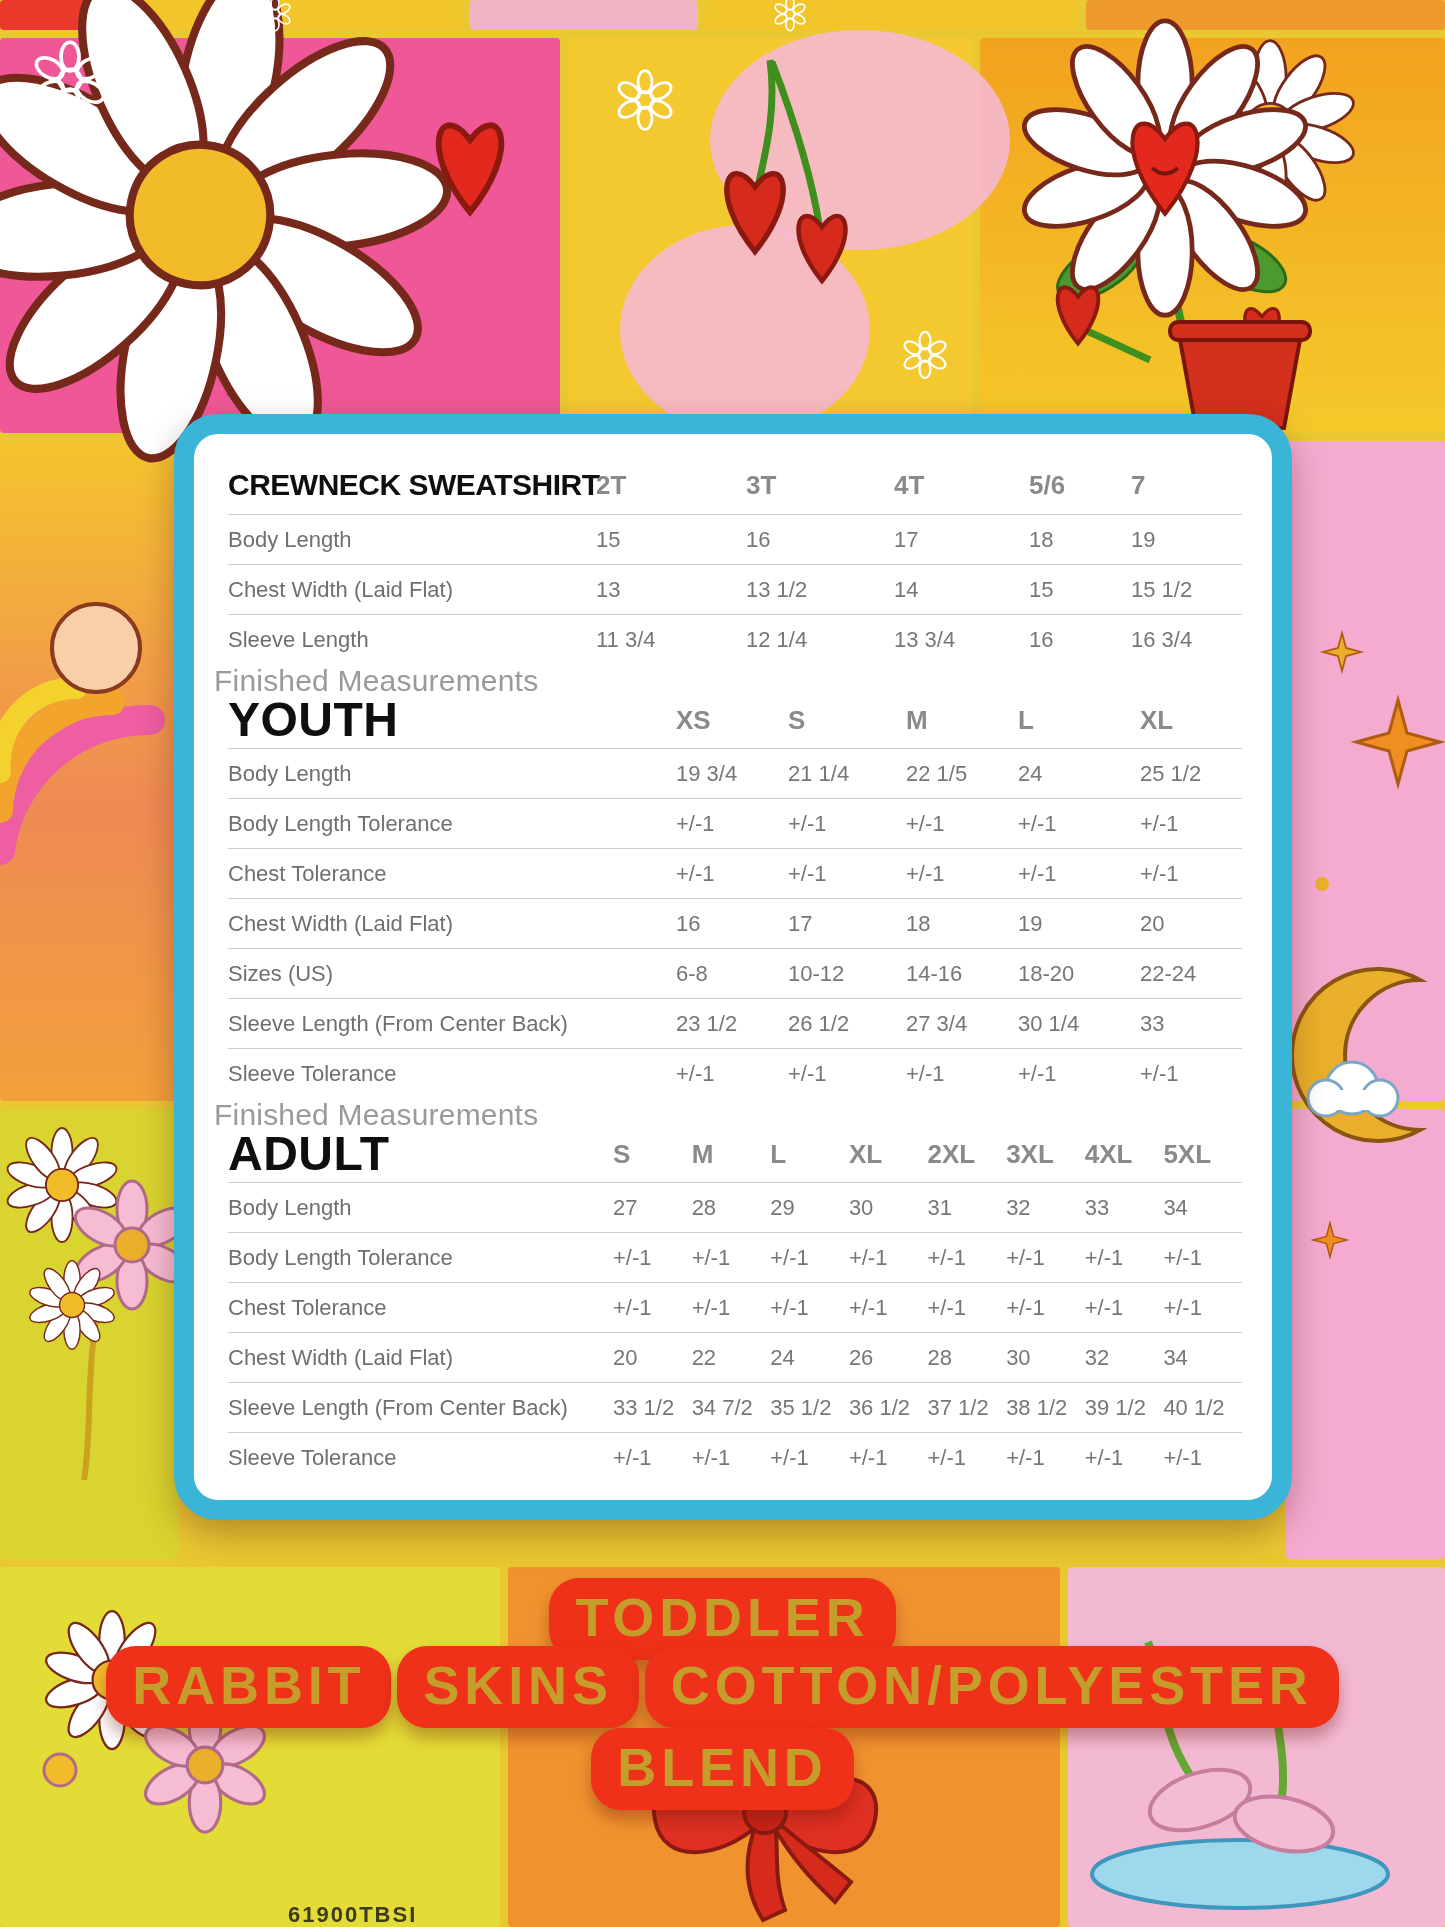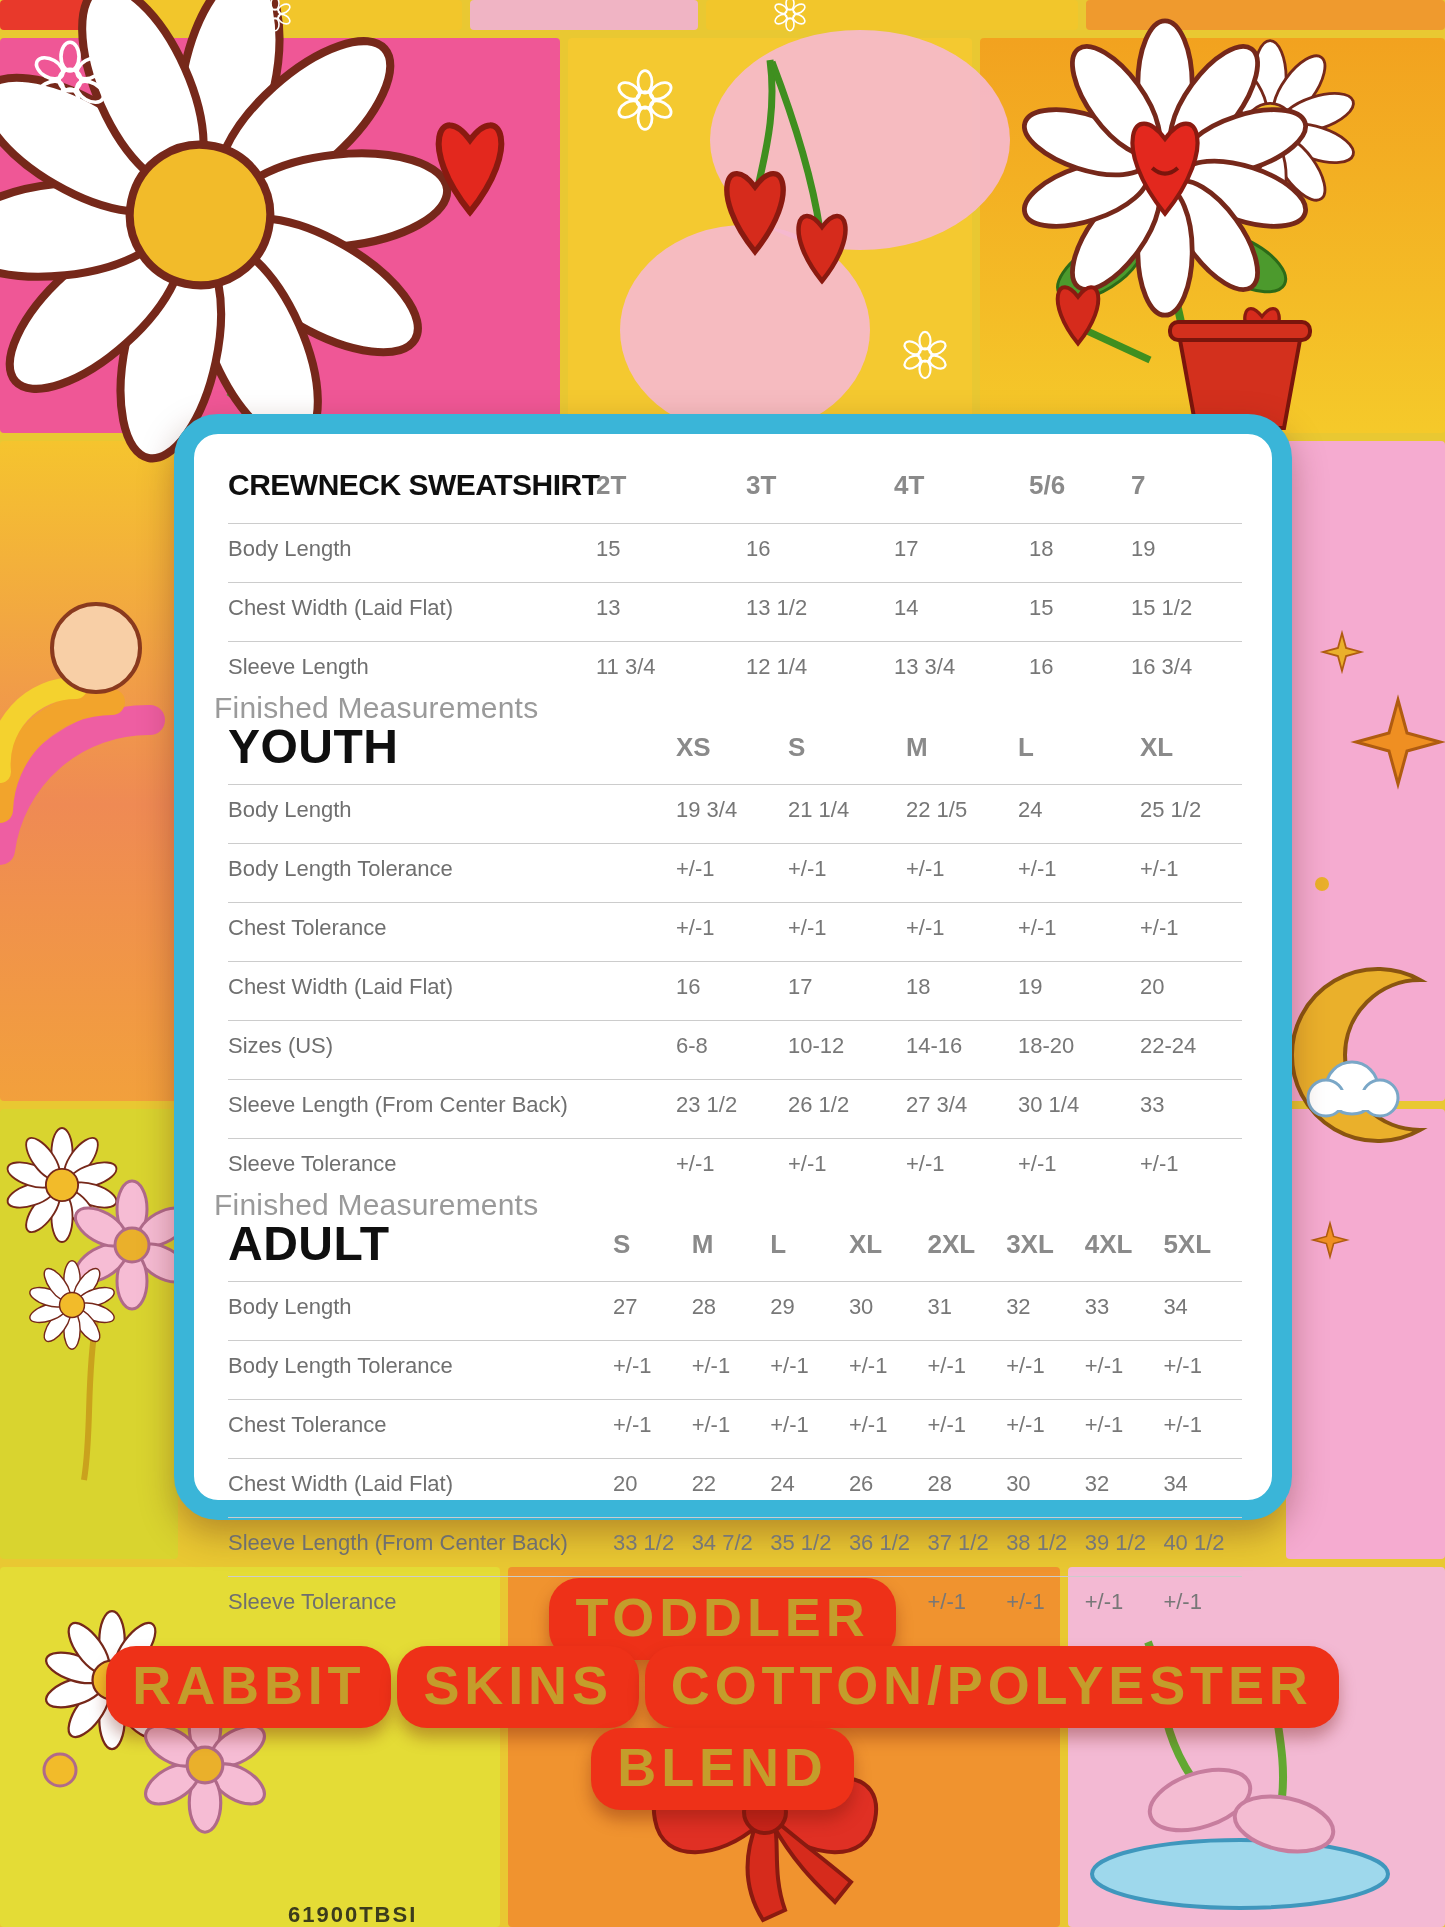--- a/index.html
+++ b/index.html
@@ -32,21 +32,21 @@
 
   
   .card{position:absolute;left:174px;top:414px;width:1118px;height:1106px;box-sizing:border-box;
     background:var(--card-bg);border:20px solid var(--card-border);border-radius:44px;
     padding:22px 30px 14px 34px;z-index:4;box-shadow:0 14px 34px rgba(90,30,20,.35);}
 
   .section-label{font-size:30px;color:var(--section-gray);margin:0 0 -6px -14px;letter-spacing:.2px;}
 
   .size-table{width:100%;}
   .trow{display:grid;align-items:center;}
-  .trow + .trow{border-top:1px solid var(--divider);margin-top:9px;}
+  .trow + .trow{border-top:1px solid var(--divider);}
   .tbody-row{height:49px;}
   .thead-row{height:58px;}
   .tcell{font-size:22px;color:var(--table-gray);white-space:nowrap;overflow:visible;}
   .tlabel{color:var(--table-label);}
   .thead-row .tcell{font-weight:700;color:var(--col-header);font-size:26px;}
   .thead-row .ttitle{color:var(--table-black);}
   .t-toddler .trow{grid-template-columns:368px 150px 148px 135px 102px 1fr;}
   .t-toddler .ttitle{font-size:30px;font-weight:800;letter-spacing:-.5px;}
   .t-youth .trow{grid-template-columns:448px 112px 118px 112px 122px 1fr;}
   .t-adult .trow{grid-template-columns:385px repeat(8,1fr);}

